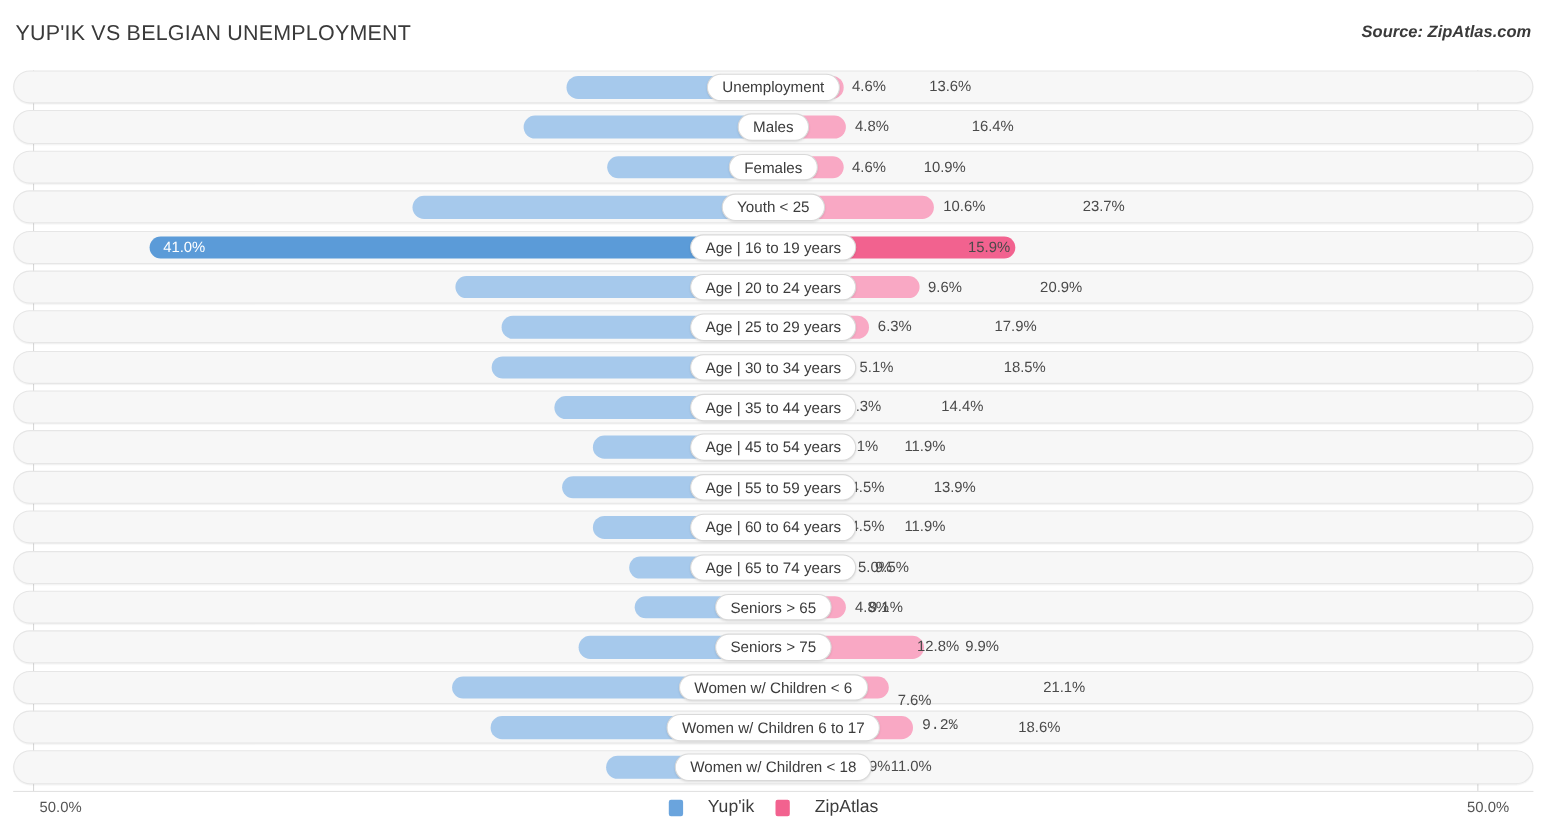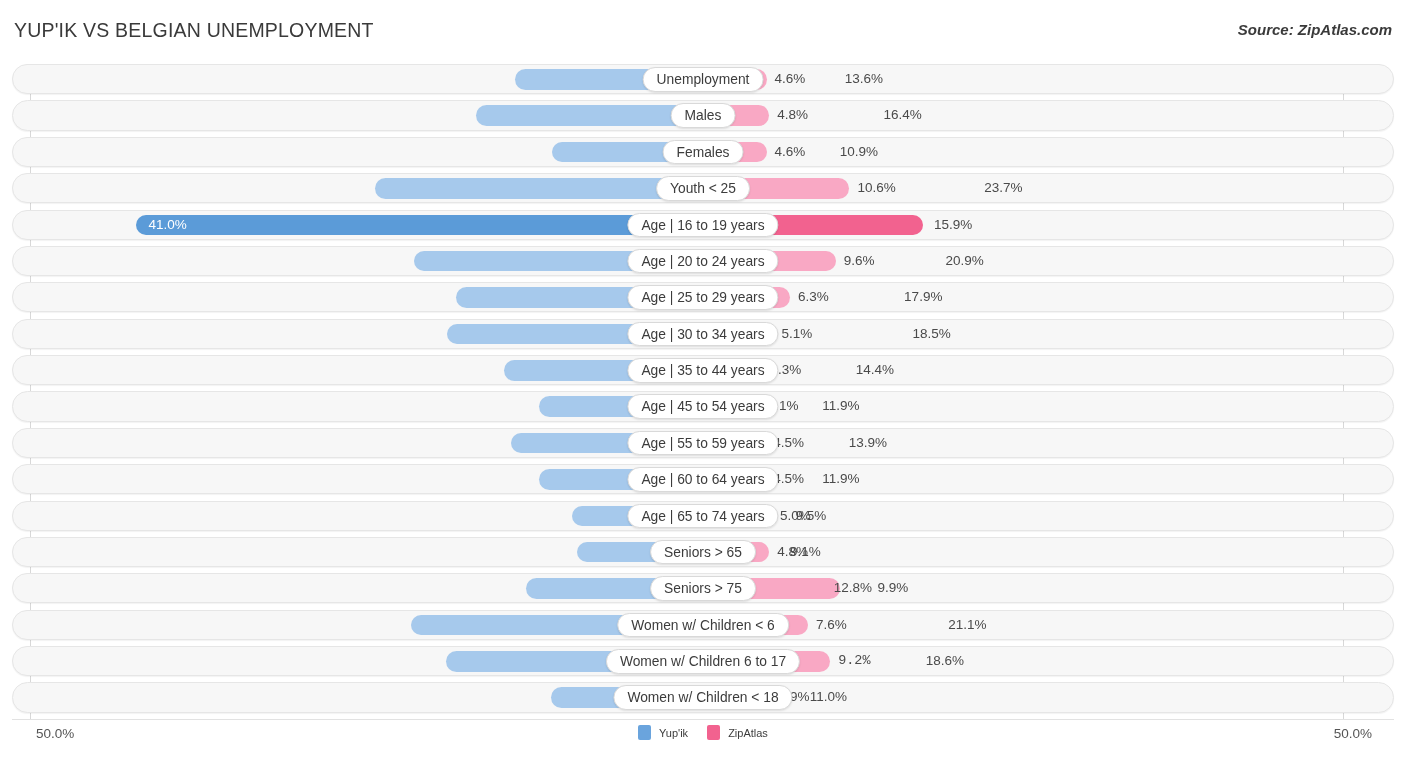--- a/index.html
+++ b/index.html
@@ -141,22 +141,22 @@
     position: absolute;
     left: 0; right: 0; top: 5px;
     display: flex;
     justify-content: center;
     align-items: center;
     gap: 19px;
   }
   .legend-item {
     display: flex;
     align-items: center;
-    gap: 8px;
-    font-size: 11px;
+    gap: 23px;
+    font-size: 16px;
     color: #3c3c3c;
     white-space: nowrap;
   }
   .legend-swatch {
     width: 13px; height: 15px;
     border-radius: 2px;
     display: inline-block;
   }
 </style>
 </head>
@@ -203,21 +203,21 @@
           <div class="bar bar-right" style="width: 146.492px; background: rgb(249, 168, 196);"></div>
           <div class="val val-left" style="right: 371.466px; width: 90px;">23.7%</div>
           <div class="val val-right" style="left: 845.492px; width: 90px;">10.6%</div>
           <div class="pill">Youth &lt; 25</div>
         </div>
         <div class="row">
           <div class="track"></div>
           <div class="bar bar-left" style="width: 566.62px; background: rgb(91, 155, 216);"></div>
           <div class="bar bar-right" style="width: 219.738px; background: rgb(242, 98, 143);"></div>
           <div class="val val-left val-inside" style="left: 136.38px; width: 90px; text-align: left;">41.0%</div>
-          <div class="val val-right" style="left: 922px; width: 90px;">15.9%</div>
+          <div class="val val-right" style="left: 868px; width: 90px;">15.9%</div>
           <div class="pill">Age | 16 to 19 years</div>
         </div>
         <div class="row">
           <div class="track"></div>
           <div class="bar bar-left" style="width: 288.838px; background: rgb(166, 201, 236);"></div>
           <div class="bar bar-right" style="width: 132.672px; background: rgb(249, 168, 196);"></div>
           <div class="val val-left" style="right: 410.162px; width: 90px;">20.9%</div>
           <div class="val val-right" style="left: 831.672px; width: 90px;">9.6%</div>
           <div class="pill">Age | 20 to 24 years</div>
         </div>
@@ -291,21 +291,21 @@
           <div class="bar bar-right" style="width: 136.818px; background: rgb(249, 168, 196);"></div>
           <div class="val val-left" style="right: 522.104px; width: 90px;">12.8%</div>
           <div class="val val-right" style="left: 835.818px; width: 90px; text-align: center;">9.9%</div>
           <div class="pill">Seniors &gt; 75</div>
         </div>
         <div class="row">
           <div class="track"></div>
           <div class="bar bar-left" style="width: 291.602px; background: rgb(166, 201, 236);"></div>
           <div class="bar bar-right" style="width: 105.032px; background: rgb(249, 168, 196);"></div>
           <div class="val val-left" style="right: 407.398px; width: 90px;">21.1%</div>
-          <div class="val val-right" style="left: 804.032px; width: 90px;">7.6%</div>
+          <div class="val val-right" style="left: 804.032px; width: 90px; margin-top: 12px;">7.6%</div>
           <div class="pill">Women w/ Children &lt; 6</div>
         </div>
         <div class="row">
           <div class="track"></div>
           <div class="bar bar-left" style="width: 257.052px; background: rgb(166, 201, 236);"></div>
           <div class="bar bar-right" style="width: 127.144px; background: rgb(249, 168, 196);"></div>
           <div class="val val-left" style="right: 430px; width: 90px;">18.6%</div>
           <div class="val val-right" style="left: 826.144px; width: 90px; font-family: Liberation Mono, monospace;">9.2%</div>
           <div class="pill">Women w/ Children 6 to 17</div>
         </div>

